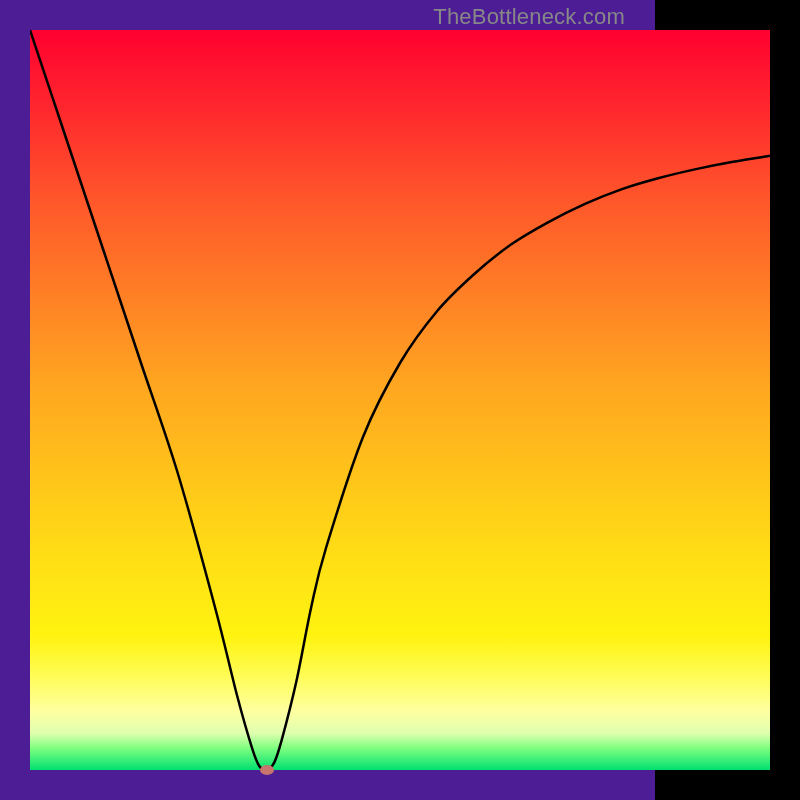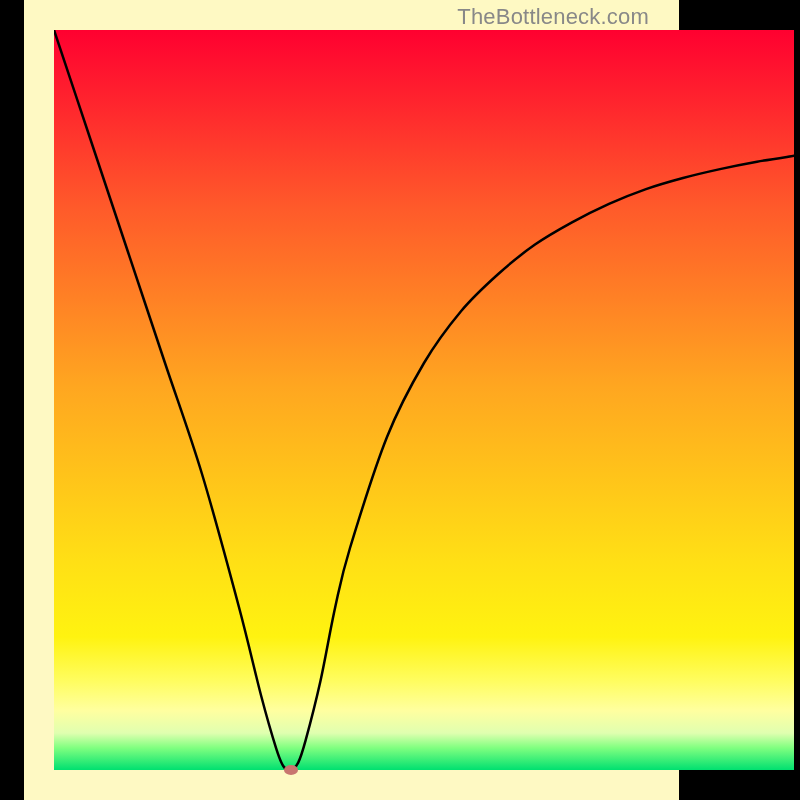--- a/index.html
+++ b/index.html
@@ -10,22 +10,21 @@
     background: #000;
     overflow: hidden;
     font-family: Arial, Helvetica, sans-serif;
   }
   .frame {
     position: absolute;
     top: 0;
     left: 0;
     width: 655px;
     height: 800px;
-    background: #fef9c3;
-    margin-left: 24px;
+    background: #4c1d95;
   }
   .plot-area {
     position: absolute;
     top: 30px;
     left: 30px;
     width: 740px;
     height: 740px;
     background: linear-gradient(
       to bottom,
       #ff0030 0%,

